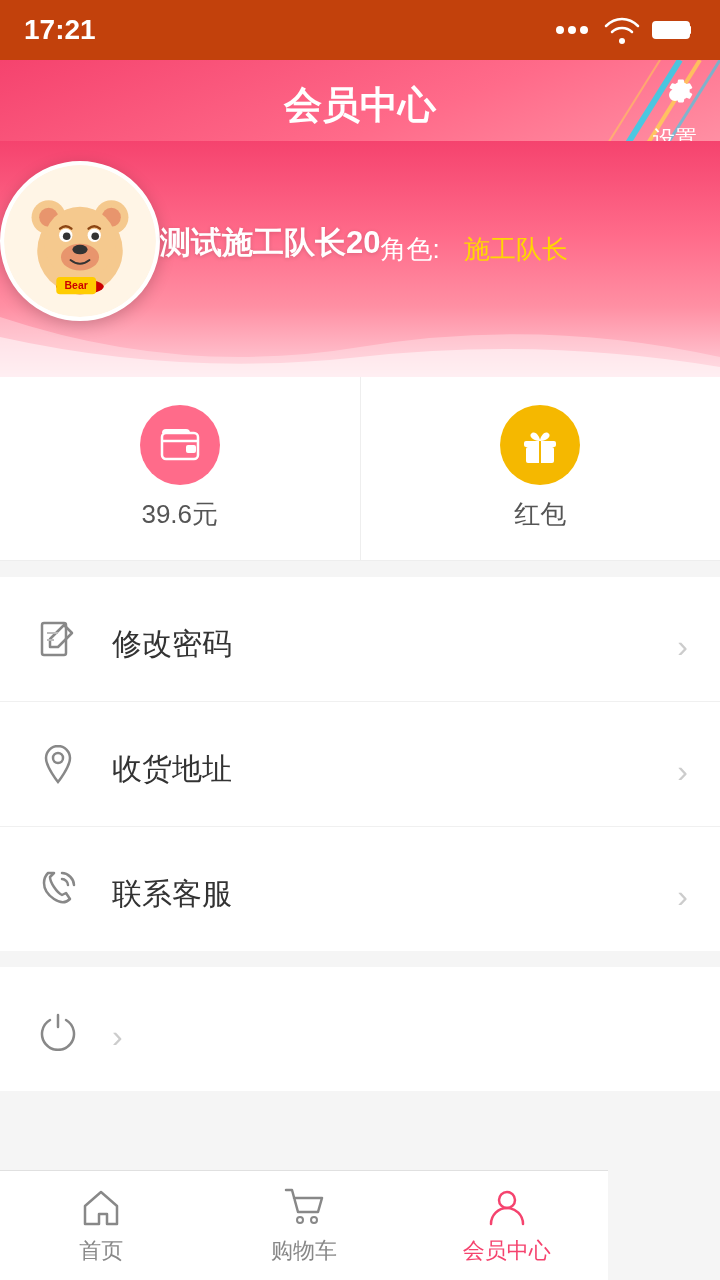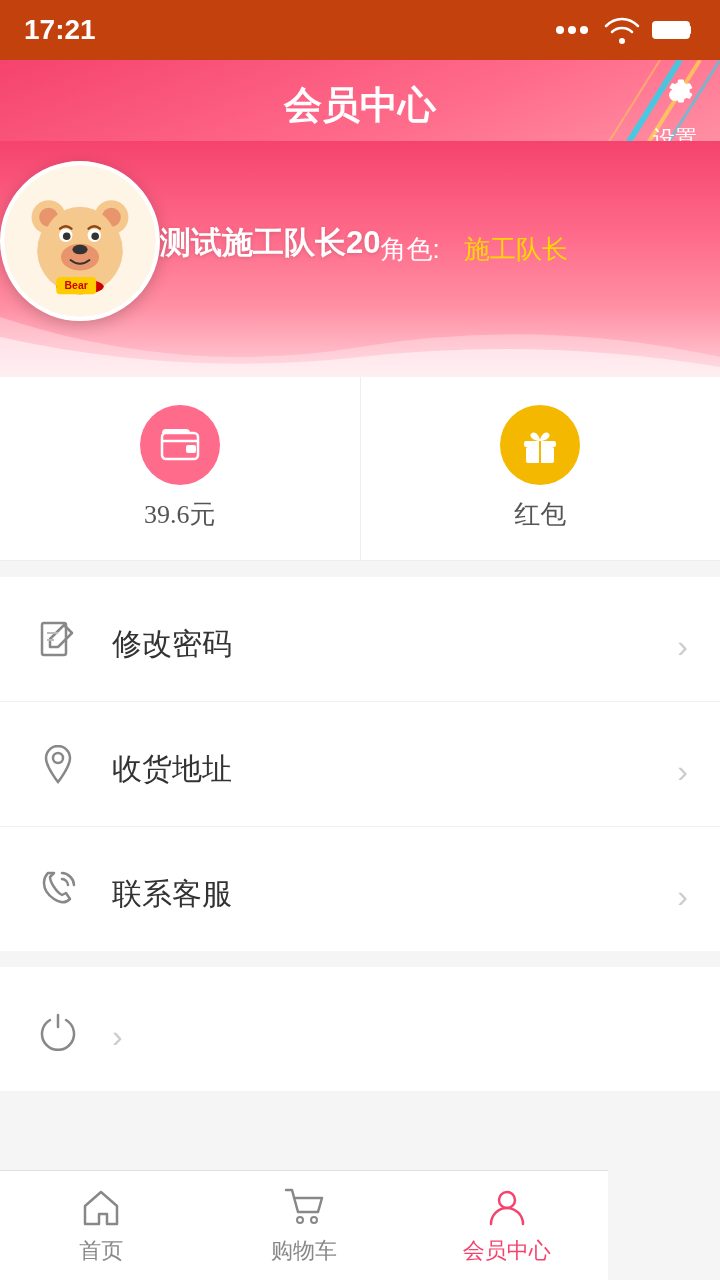--- a/index.html
+++ b/index.html
@@ -152,21 +152,20 @@
       justify-content: center;
       margin-bottom: 12px;
     }
     .stat-icon-wrap.pink-bg { background: #ff6b8a; }
     .stat-icon-wrap.blue-bg { background: #5dc8f0; }
     .stat-icon-wrap.gold-bg { background: #f5b800; }
 
     .stat-label {
       font-size: 26px;
       color: #555;
-      font-family: Liberation Serif, serif;
     }
 
     
     .menu-section {
       background: white;
       margin-top: 16px;
     }
     .menu-item {
       display: flex;
       align-items: flex-end;

